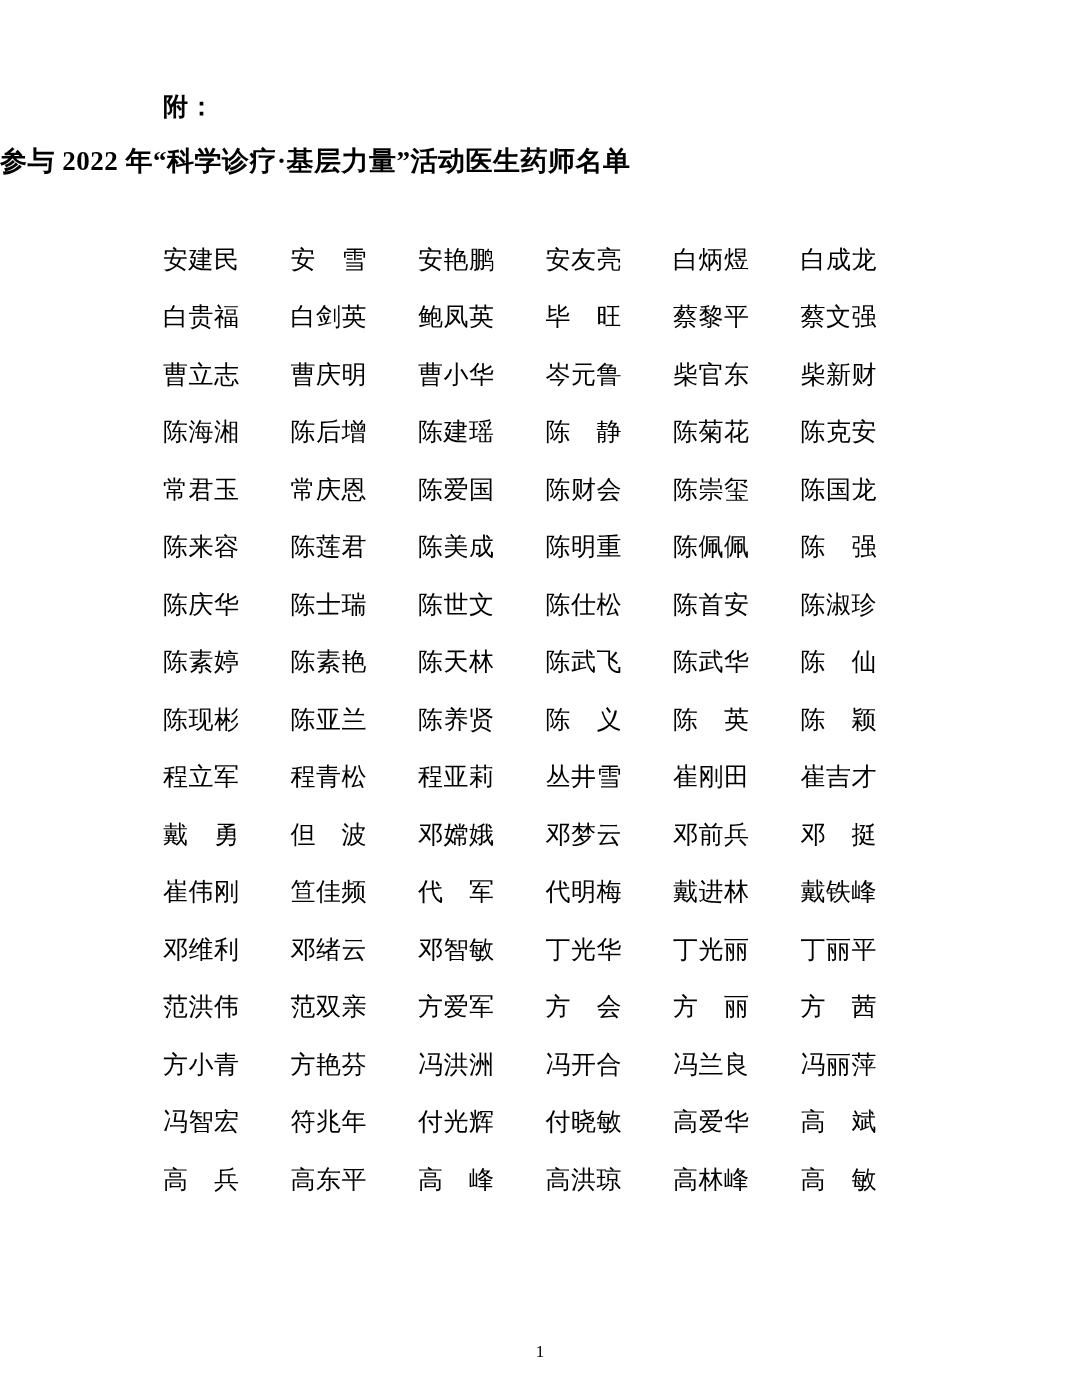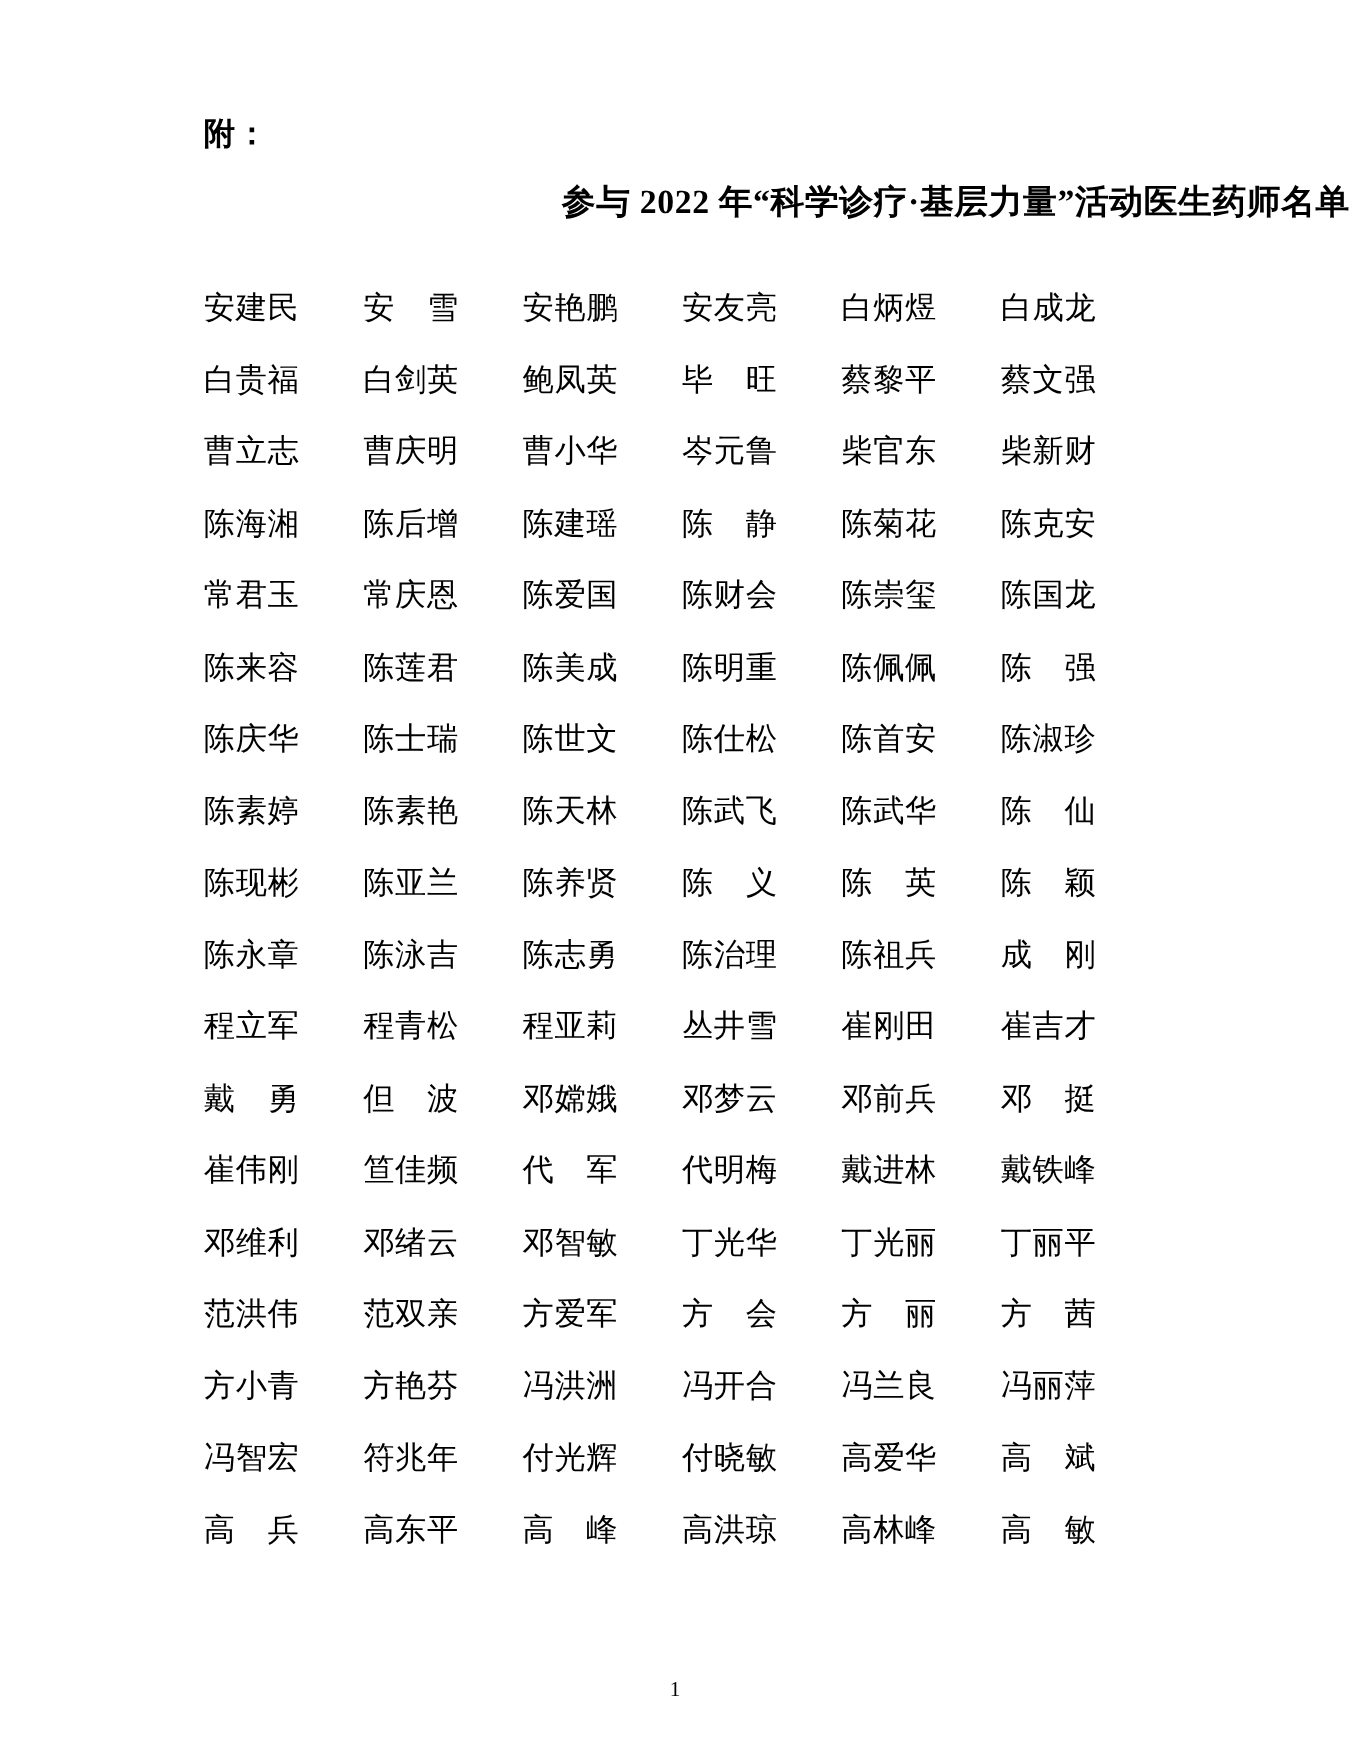--- a/index.html
+++ b/index.html
@@ -22,35 +22,35 @@
     font-size: 25px;
     font-weight: bold;
     letter-spacing: 1px;
   }
   .doc-title {
     position: absolute;
     left: 0;
     top: 143px;
     width: 1080px;
     margin: 0;
-    text-align: right;
+    text-align: left;
     font-size: 27px;
     font-weight: bold;
     letter-spacing: 0.5px;
   }
   .name-grid {
     position: absolute;
     left: 163px;
     top: 218px;
     width: 714px;
   }
   .name-row {
     display: flex;
     justify-content: space-between;
-    align-items: center;
+    align-items: flex-end;
     height: 57.5px;
   }
   .name-cell {
     font-size: 25px;
     line-height: 33px;
     white-space: pre;
     letter-spacing: 0.5px;
   }
   .page-number {
     position: absolute;
@@ -135,28 +135,20 @@
     </div>
     <div class="name-row">
       <span class="name-cell">陈现彬</span>
       <span class="name-cell">陈亚兰</span>
       <span class="name-cell">陈养贤</span>
       <span class="name-cell">陈　义</span>
       <span class="name-cell">陈　英</span>
       <span class="name-cell">陈　颖</span>
     </div>
     <div class="name-row">
-      <span class="name-cell">陈永章</span>
-      <span class="name-cell">陈泳吉</span>
-      <span class="name-cell">陈志勇</span>
-      <span class="name-cell">陈治理</span>
-      <span class="name-cell">陈祖兵</span>
-      <span class="name-cell">成　刚</span>
-    </div>
-    <div class="name-row">
       <span class="name-cell">程立军</span>
       <span class="name-cell">程青松</span>
       <span class="name-cell">程亚莉</span>
       <span class="name-cell">丛井雪</span>
       <span class="name-cell">崔刚田</span>
       <span class="name-cell">崔吉才</span>
     </div>
     <div class="name-row">
       <span class="name-cell">戴　勇</span>
       <span class="name-cell">但　波</span>

